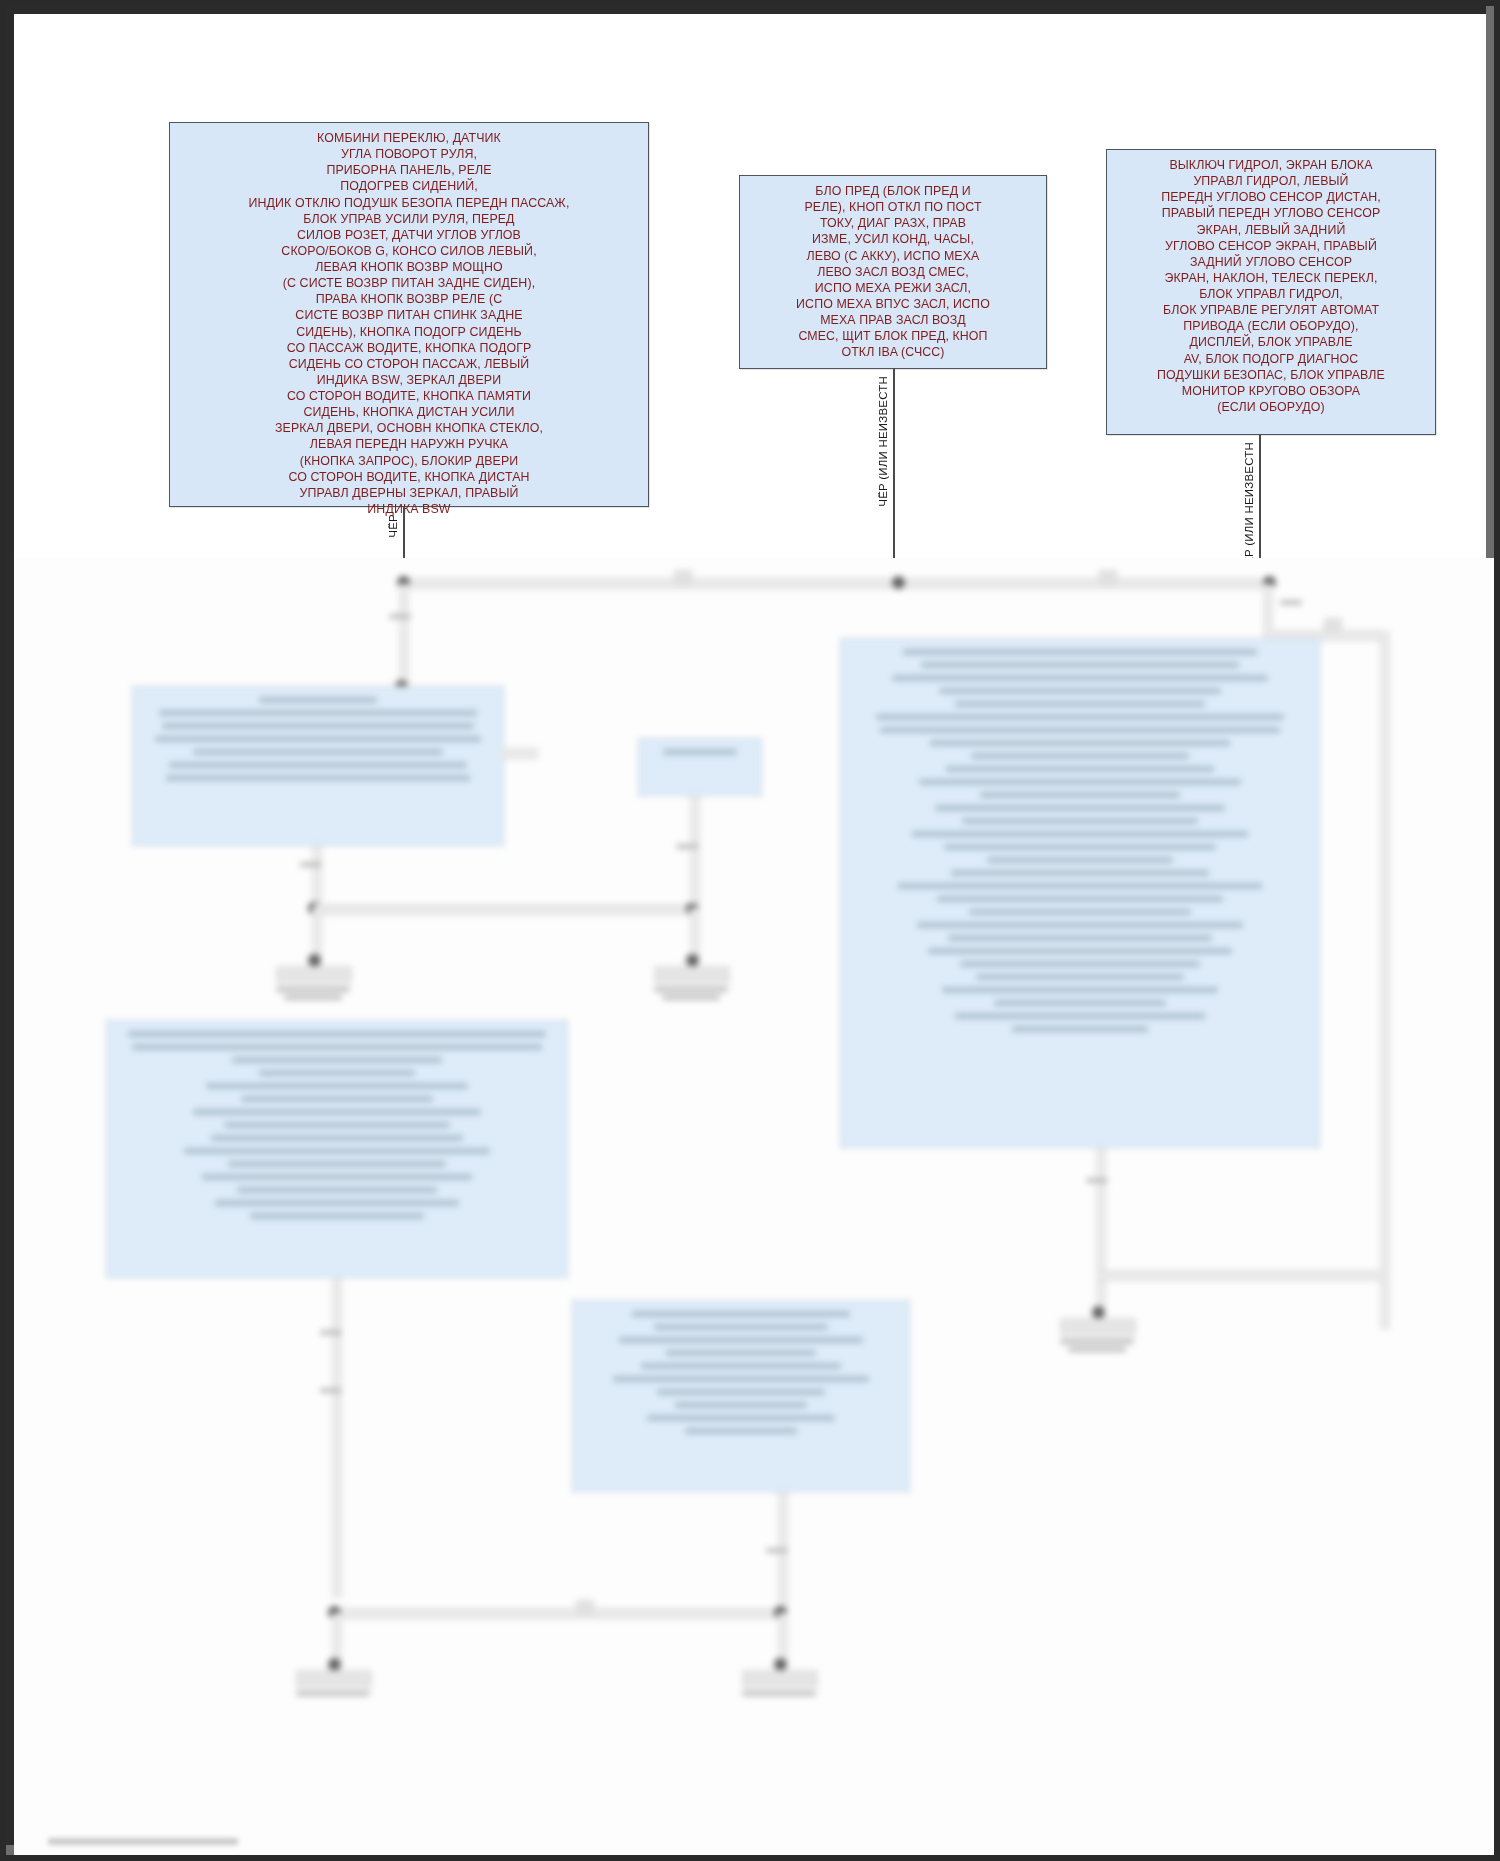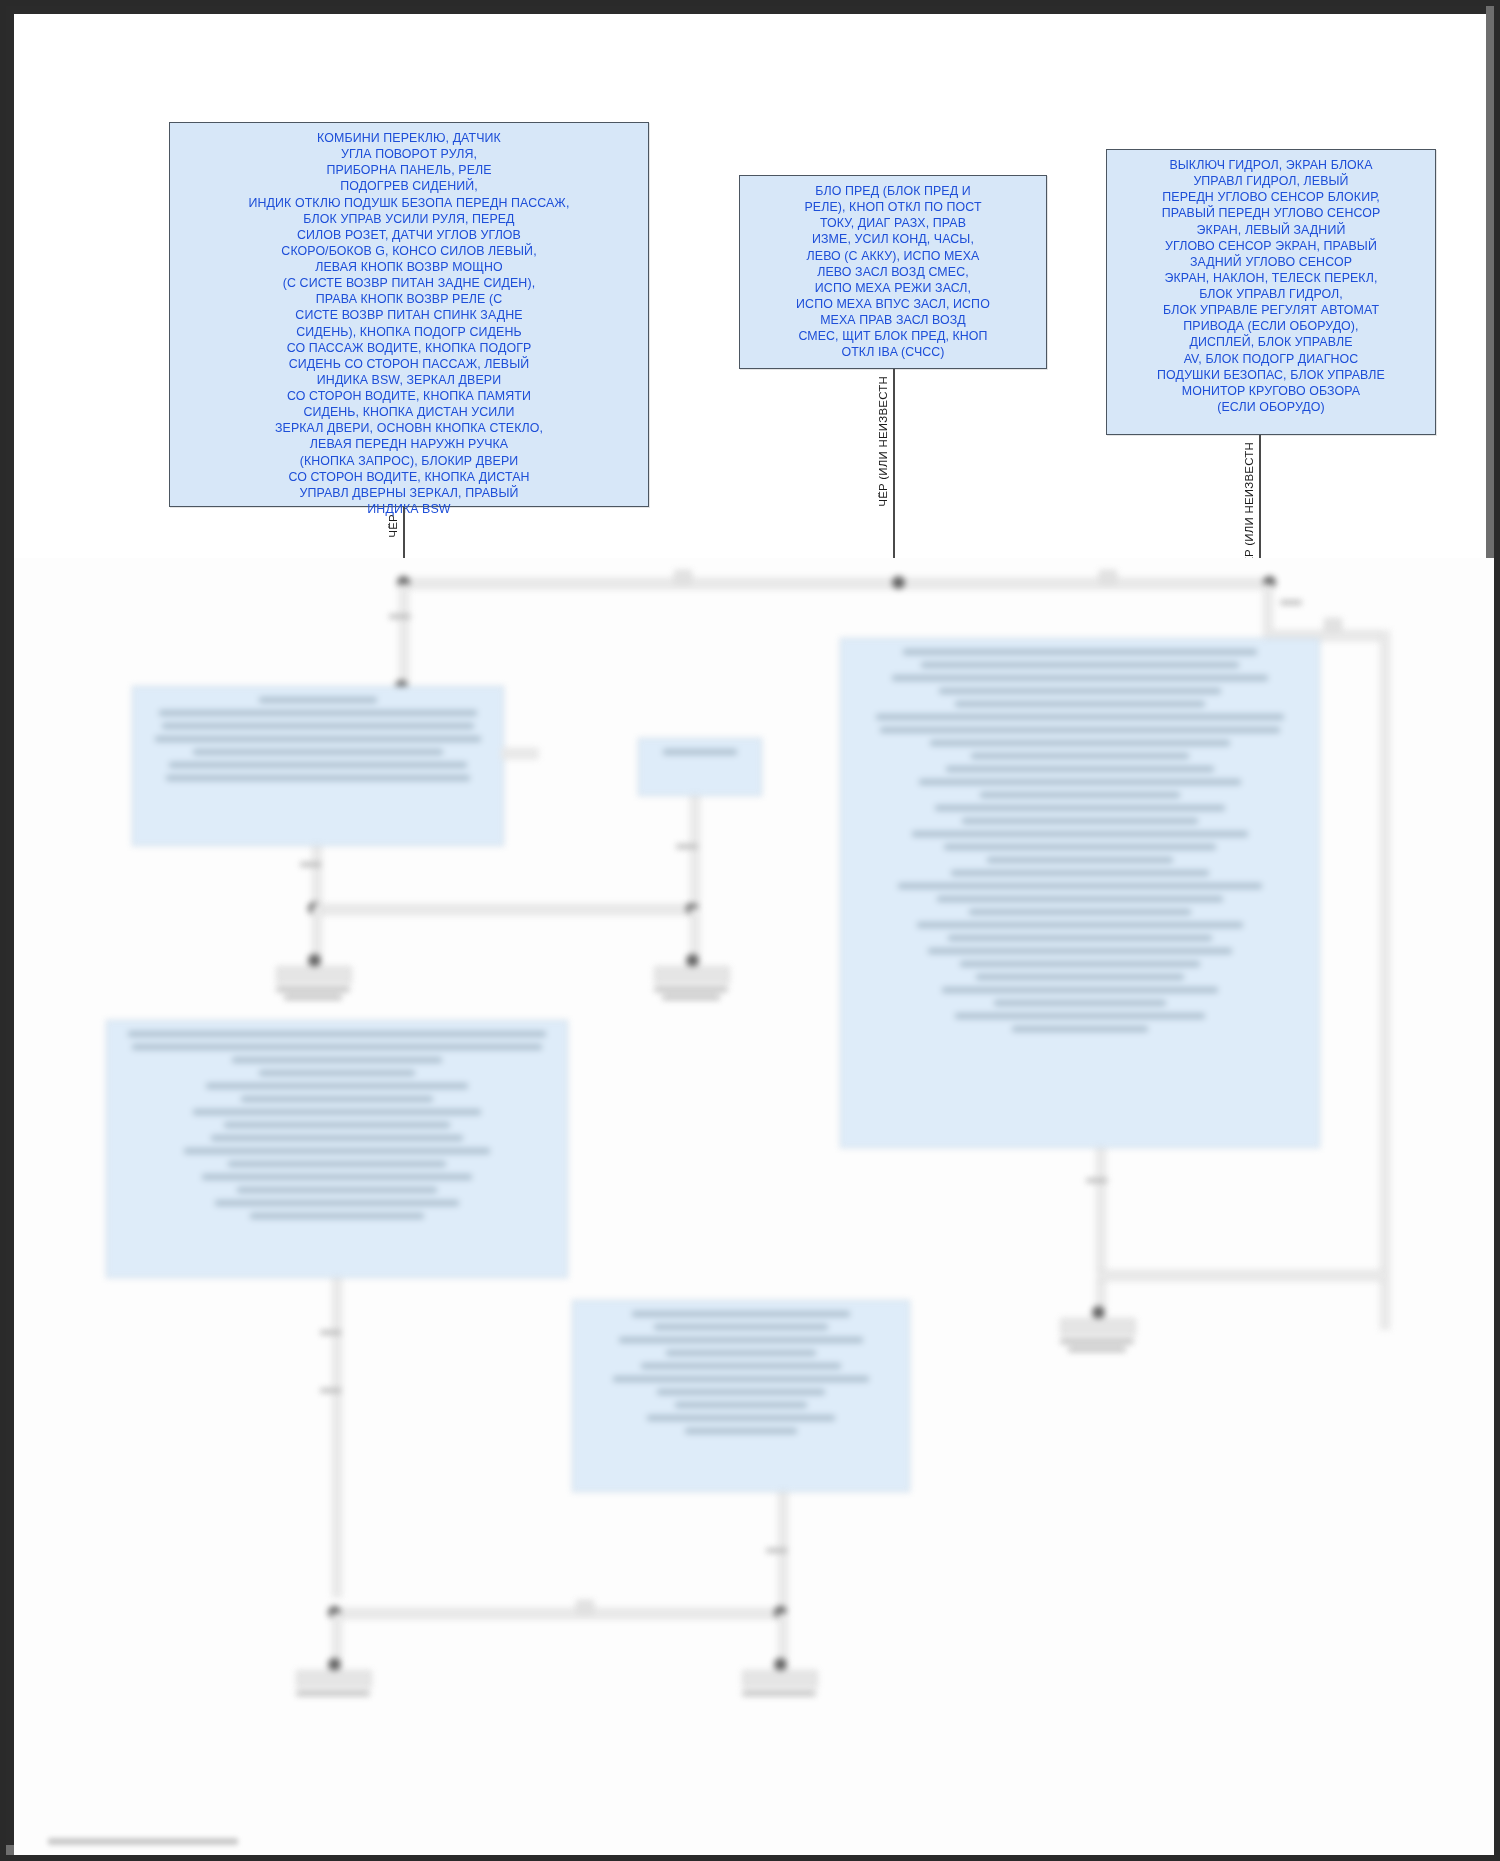--- a/index.html
+++ b/index.html
@@ -30,21 +30,21 @@
     background:#fdfdfd;
     overflow:hidden;
   }
 
   
   .tbox{
     position:absolute;
     background:#d7e7f8;
     border:1.6px solid #4c5661;
     box-sizing:border-box;
-    color:#1d4ed8;
+    color:#7f1d1d;
     text-align:center;
     line-height:1.30;
     letter-spacing:.1px;
     padding:7px 17px;
     box-shadow:1px 1px 0 rgba(0,0,0,.10);
   }
   .tbox .ln{display:block;white-space:nowrap;}
 
   .tbox-1{left:163px;top:116px;width:480px;height:385px;font-size:12.4px;}
   .tbox-2{left:733px;top:169px;width:308px;height:194px;font-size:12.4px;}
@@ -146,21 +146,21 @@
       <span class="ln">ИСПО МЕХА РЕЖИ ЗАСЛ,</span>
       <span class="ln">ИСПО МЕХА ВПУС ЗАСЛ, ИСПО</span>
       <span class="ln">МЕХА ПРАВ ЗАСЛ ВОЗД</span>
       <span class="ln">СМЕС, ЩИТ БЛОК ПРЕД, КНОП</span>
       <span class="ln">ОТКЛ IBA (СЧСС)</span>
     </div>
 
   <div class="tbox tbox-3" id="box3">
       <span class="ln">ВЫКЛЮЧ ГИДРОЛ, ЭКРАН БЛОКА</span>
       <span class="ln">УПРАВЛ ГИДРОЛ, ЛЕВЫЙ</span>
-      <span class="ln">ПЕРЕДН УГЛОВО СЕНСОР БЛОКИР,</span>
+      <span class="ln">ПЕРЕДН УГЛОВО СЕНСОР ДИСТАН,</span>
       <span class="ln">ПРАВЫЙ ПЕРЕДН УГЛОВО СЕНСОР</span>
       <span class="ln">ЭКРАН, ЛЕВЫЙ ЗАДНИЙ</span>
       <span class="ln">УГЛОВО СЕНСОР ЭКРАН, ПРАВЫЙ</span>
       <span class="ln">ЗАДНИЙ УГЛОВО СЕНСОР</span>
       <span class="ln">ЭКРАН, НАКЛОН, ТЕЛЕСК ПЕРЕКЛ,</span>
       <span class="ln">БЛОК УПРАВЛ ГИДРОЛ,</span>
       <span class="ln">БЛОК УПРАВЛЕ РЕГУЛЯТ АВТОМАТ</span>
       <span class="ln">ПРИВОДА (ЕСЛИ ОБОРУДО),</span>
       <span class="ln">ДИСПЛЕЙ, БЛОК УПРАВЛЕ</span>
       <span class="ln">AV, БЛОК ПОДОГР ДИАГНОС</span>

